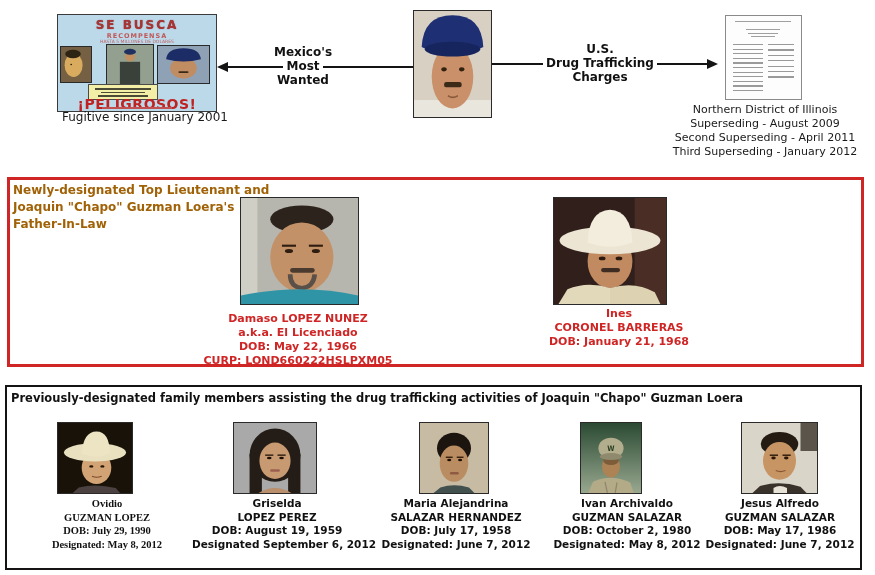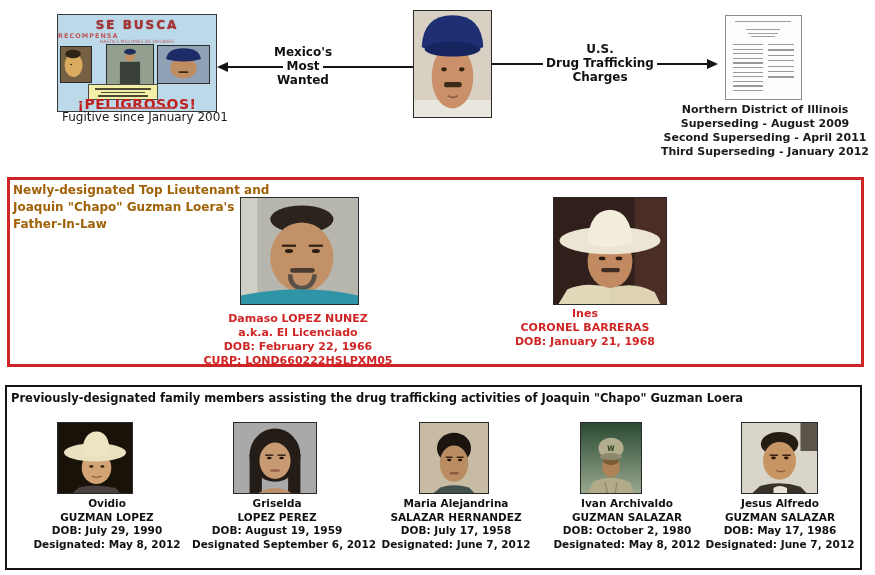--- a/index.html
+++ b/index.html
@@ -5,21 +5,21 @@
   html,body{margin:0;padding:0;background:#fff;}
   .canvas{position:relative;width:875px;height:575px;background:#fff;
           font-family:"DejaVu Sans","Liberation Sans",sans-serif;color:#111;overflow:hidden;border-radius:10px;}
   .abs{position:absolute;}
   .nowrap{white-space:nowrap;}
 
   
   .poster{left:57px;top:14px;width:158px;height:96px;background:#bcd9ea;border:1px solid #3a3a3a;}
   .poster-title{left:0;top:3px;width:100%;text-align:center;font-size:12px;font-weight:bold;
                 letter-spacing:2px;color:#a83434;text-shadow:0 0 1px #7a2a2a;}
-  .poster-sub{left:0;top:17px;width:100%;text-align:left;font-size:6.5px;font-weight:bold;
+  .poster-sub{left:0;top:17px;width:100%;text-align:center;font-size:6.5px;font-weight:bold;
               letter-spacing:1px;color:#c05858;}
   .poster-reward{left:0;top:24px;width:100%;text-align:center;font-size:4.5px;color:#c06060;}
   .thumb{border:1px solid #2a2a2a;overflow:hidden;}
   .thumb svg,.photo svg{display:block;width:100%;height:100%;}
   .t1{left:2px;top:31px;width:30px;height:35px;}
   .t2{left:48px;top:29px;width:46px;height:42px;}
   .t3{left:99px;top:30px;width:51px;height:37px;}
   .poster-strip{left:30px;top:69px;width:68px;height:14px;background:#f4efa6;border:1px solid #4a4a4a;}
   .strip-bar{position:absolute;left:6px;height:1.5px;background:#4a4a36;}
   .sb1{top:3px;width:56px;} .sb2{top:6.5px;width:44px;left:12px;} .sb3{top:10px;width:50px;left:9px;}
@@ -49,42 +49,42 @@
 
   
   .doc{left:725px;top:15px;width:75px;height:83px;background:#fdfdfd;border:1px solid #8a8a8a;}
   .doc-bar{position:absolute;background:#a0a0a0;height:1.3px;}
   .d1{left:9px;top:5px;width:56px;}
   .d2{left:20px;top:13px;width:34px;} .d3{left:22px;top:16.5px;width:30px;} .d4{left:25px;top:20px;width:24px;}
   .doc-colL{left:7px;top:28px;width:30px;height:50px;
             background:repeating-linear-gradient(to bottom,#9a9a9a 0,#9a9a9a 1.2px,transparent 1.2px,transparent 4.6px);}
   .doc-colR{left:42px;top:28px;width:26px;height:36px;
             background:repeating-linear-gradient(to bottom,#9a9a9a 0,#9a9a9a 1.2px,transparent 1.2px,transparent 5.4px);}
-  .doc-caption{left:660px;top:103px;width:210px;font-weight:bold;}
+  .doc-caption{left:660px;top:103px;width:210px;}
   .doc-caption div{text-align:center;font-size:11px;line-height:14px;color:#1a1a1a;white-space:nowrap;}
 
   
   .red-box{left:7px;top:177px;width:851px;height:184px;border:3px solid #cf2525;background:#fff;}
   .red-title{left:13px;top:182px;}
   .red-title div{font-size:12px;font-weight:bold;line-height:17px;color:#a16207;white-space:nowrap;}
   .damaso-photo{left:240px;top:197px;width:117px;height:106px;}
   .ines-photo{left:553px;top:197px;width:112px;height:106px;}
   .red-caption{width:200px;}
   .red-caption div{text-align:center;font-size:11px;font-weight:bold;line-height:14px;color:#cf2525;white-space:nowrap;}
-  .rc1{left:198px;top:312px;} .rc2{left:485px;top:307px;}
+  .rc1{left:198px;top:312px;} .rc2{left:519px;top:307px;}
 
   
   .black-box{left:5px;top:385px;width:853px;height:181px;border:2px solid #141414;background:#fff;}
   .black-title{left:11px;top:391px;font-size:11.5px;font-weight:bold;color:#111;white-space:nowrap;}
   .pd-photo{top:422px;height:70px;}
   .pp1{left:57px;width:74px;} .pp2{left:233px;width:82px;} .pp3{left:419px;width:68px;}
   .pp4{left:580px;width:60px;} .pp5{left:741px;width:75px;}
   .pd-caption{top:497px;width:170px;}
   .pd-caption div{text-align:center;font-size:10.5px;font-weight:bold;line-height:13.5px;color:#111;white-space:nowrap;}
-  .pc1{left:22px;} .pc2{left:192px;} .pc3{left:371px;} .pc4{left:542px;} .pc5{left:695px;}
+  .pc1{left:22px;font-family:Liberation Serif, serif;} .pc2{left:192px;} .pc3{left:371px;} .pc4{left:542px;} .pc5{left:695px;}
 </style>
 </head>
 <body>
 
 <div class="canvas">
 
   <div class="abs poster">
     <div class="abs poster-title">SE BUSCA</div>
     <div class="abs poster-sub">RECOMPENSA</div>
     <div class="abs poster-reward">HASTA 5 MILLONES DE DOLARES</div>
@@ -185,21 +185,21 @@
       <ellipse cx="41" cy="50" rx="3.5" ry="2" fill="#2e1d10"></ellipse>
       <ellipse cx="64" cy="50" rx="3.5" ry="2" fill="#2e1d10"></ellipse>
       <rect x="42" y="66" width="21" height="4.5" rx="2" fill="#4a3b2e"></rect>
       <path d="M42,72 Q42,84 52,85 Q62,84 63,72" stroke="#5a5048" stroke-width="4" fill="none"></path>
       <path d="M0,100 L0,92 Q52,80 100,92 L100,100 Z" fill="#2e94a6"></path>
     </svg>
   </div>
   <div class="abs red-caption rc1">
     <div>Damaso LOPEZ NUNEZ</div>
     <div>a.k.a. El Licenciado</div>
-    <div>DOB: February 22, 1966</div>
+    <div>DOB: May 22, 1966</div>
     <div>CURP: LOND660222HSLPXM05</div>
   </div>
 
   <div class="abs photo ines-photo">
     <svg viewBox="0 0 100 100" preserveAspectRatio="none">
       <rect width="100" height="100" fill="#301f1b"></rect>
       <rect x="72" width="28" height="100" fill="#4a2d24"></rect>
       <ellipse cx="50" cy="60" rx="20" ry="25" fill="#c18a60"></ellipse>
       <ellipse cx="50" cy="40" rx="45" ry="13" fill="#ece5d4"></ellipse>
       <path d="M30,42 Q31,12 50,11 Q69,12 70,42 Q50,50 30,42 Z" fill="#f3edde"></path>

